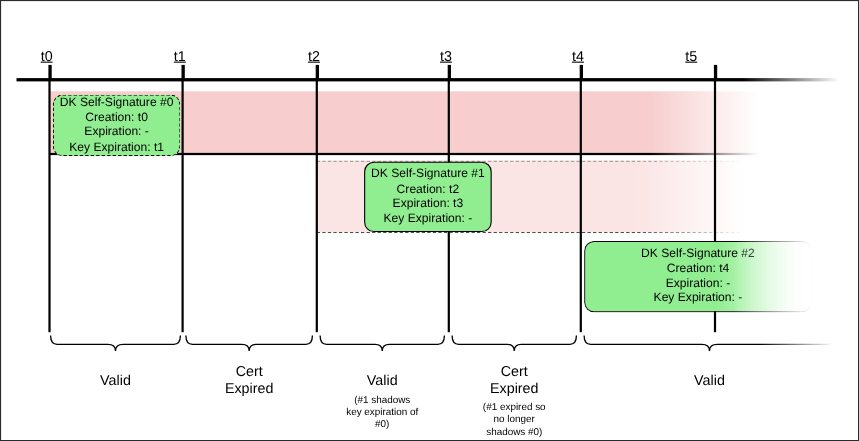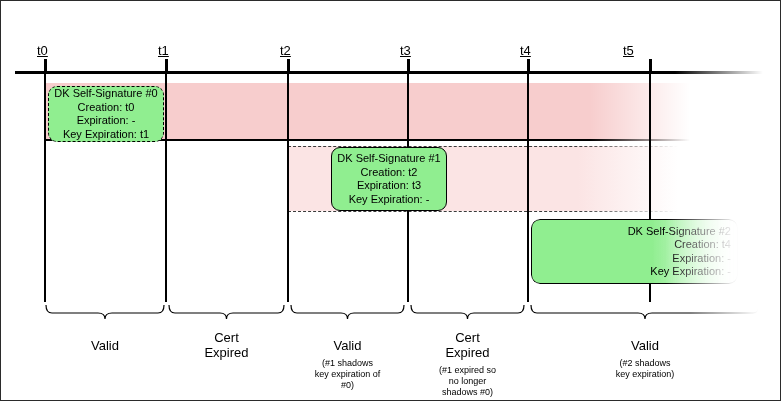--- a/index.html
+++ b/index.html
@@ -107,21 +107,20 @@
   .sigbox.solid {
     background: #90ee90;
     border: 1.6px solid #000000;
   }
   .sigbox.faded {
     border: 1.6px solid #000000;
     background: linear-gradient(to right,
         #90ee90 0px, #90ee90 120px, rgba(144,238,144,0) 205px);
     -webkit-mask-image: linear-gradient(to right, #000 0px, #000 135px, rgba(0,0,0,0) 207px);
     mask-image: linear-gradient(to right, #000 0px, #000 135px, rgba(0,0,0,0) 207px);
-    align-items: flex-end;
   }
 
   
   .brace {
     position: absolute;
     height: 16px;
   }
   .brace svg { display: block; width: 100%; height: 100%; overflow: visible; }
   .brace-caption {
     position: absolute;
@@ -243,17 +242,15 @@
   <div class="brace-caption" style="left:409px; top:329px; width:115px;">
     <span>Cert</span><br>
     <span>Expired</span>
     <span class="sub" style="white-space:pre-line;">(#1 expired so
 no longer
 shadows #0)</span>
   </div>
 
   <div class="brace-caption" style="left:529px; top:337px; width:230px;">
     <span>Valid</span>
-    <span class="sub" style="white-space:pre-line;">(#2 shadows
-key expiration)</span>
   </div>
 
 </div>
 
 </body></html>

